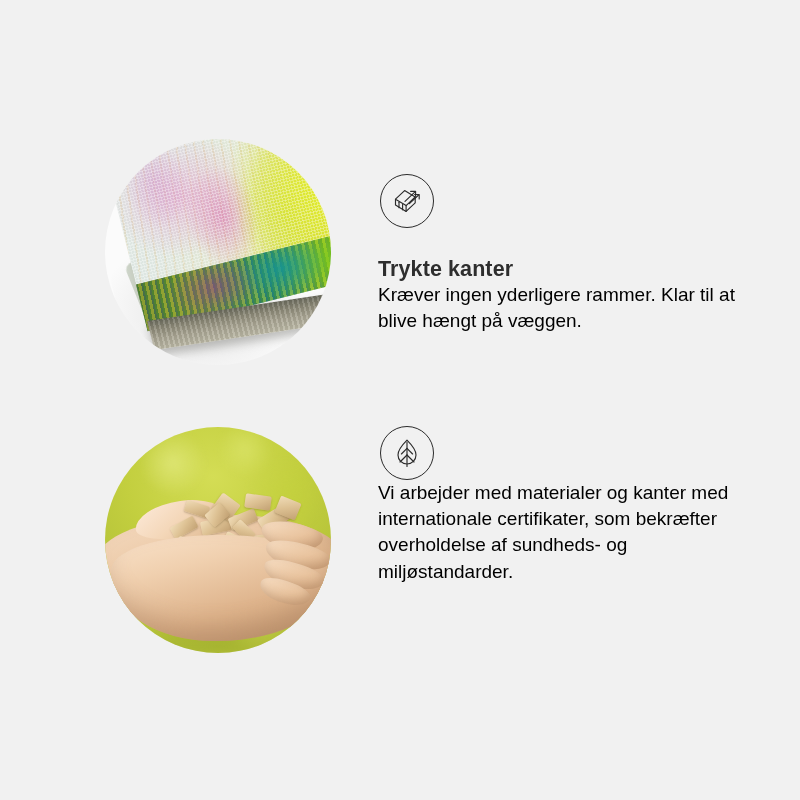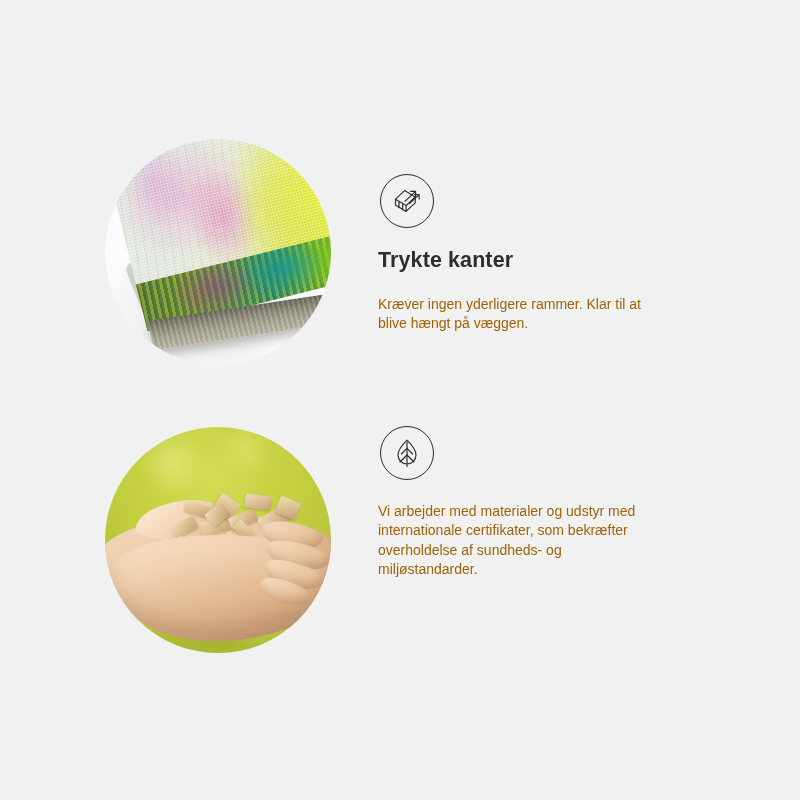--- a/index.html
+++ b/index.html
@@ -279,30 +279,30 @@
     margin: 44px 0 0 2px;
   }
   .feature--eco .icon-badge { margin-top: 8px; }
   .icon-badge svg { display: block; }
 
   .title {
     font-size: 21.5px;
     font-weight: bold;
     color: #2e2e2e;
     letter-spacing: .1px;
-    margin: 21px 0 0 0;
+    margin: 30px 0 0 0;
     line-height: 1.1;
   }
   .feature--eco .title { margin-top: 18px; }
 
   .desc {
-    font-size: 14px;
-    color: #a16207;
+    font-size: 19px;
+    color: #000000;
     line-height: 1.38;
-    margin-top: 22px;
+    margin-top: 0;
     max-width: 372px;
     white-space: pre-line;
   }
 </style>
 </head>
 <body>
 
 <div class="page">
 
   <section class="feature feature--edges">
@@ -389,20 +389,20 @@
                    C12.0 28.0 8.0 24.0 8.0 19.0 C8.0 14.3 11.1 10.1 17 4.2 Z"></path>
 
           <path d="M17 6.0 L17 30.4"></path>
 
           <path d="M17 12.4 L11.4 18.0"></path>
           <path d="M17 12.4 L22.6 18.0"></path>
           <path d="M17 19.0 L10.0 26.0"></path>
           <path d="M17 19.0 L24.0 26.0"></path>
         </svg>
       </div>
-      <p class="desc">Vi arbejder med materialer og udstyr med
+      <p class="desc">Vi arbejder med materialer og kanter med
 internationale certifikater, som bekræfter
 overholdelse af sundheds- og
 miljøstandarder.</p>
     </div>
   </section>
 
 </div>
 
 </body></html>

